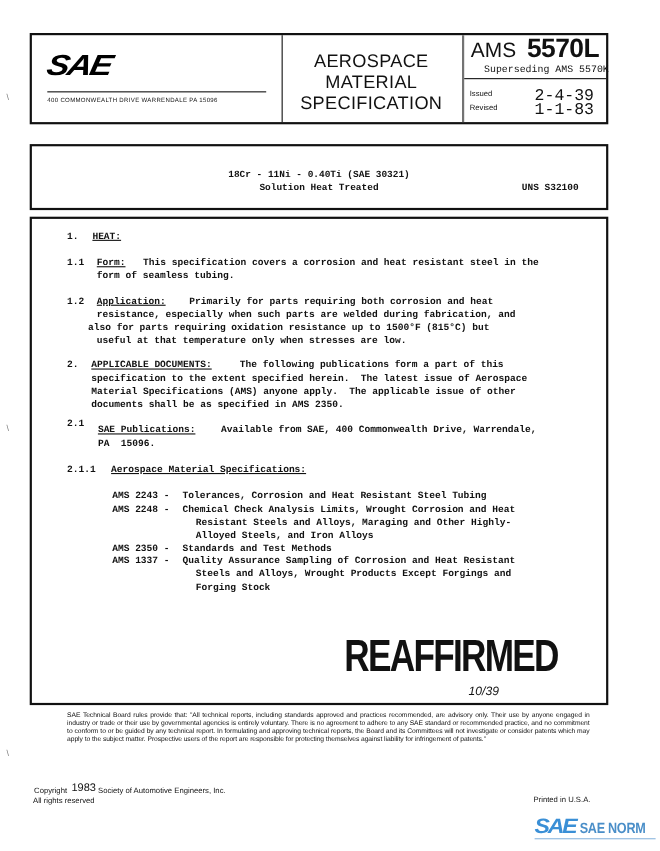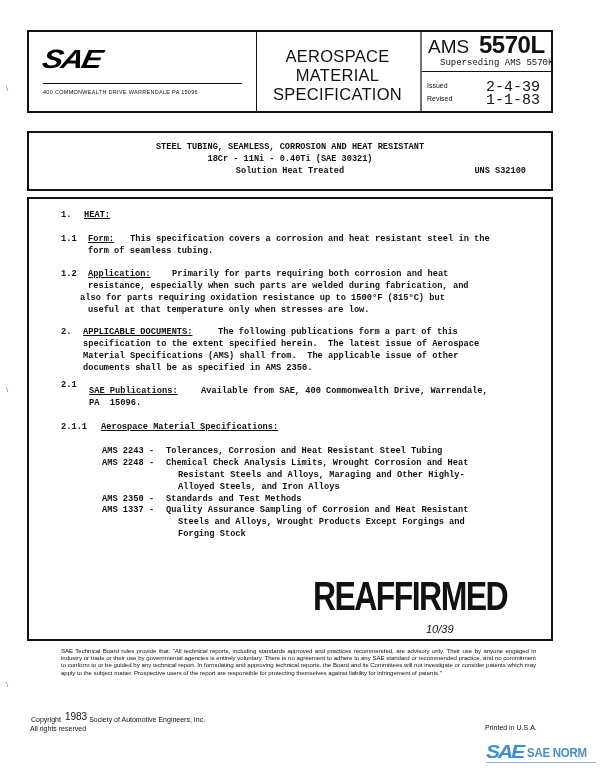--- a/index.html
+++ b/index.html
@@ -68,21 +68,20 @@
     <div class="ams-bot">
       <span class="row-lbl" style="top:10px">Issued</span>
       <span class="row-val" style="top:7px">2-4-39</span>
       <span class="row-lbl" style="top:23px">Revised</span>
       <span class="row-val" style="top:20px">1-1-83</span>
     </div>
   </div>
 </div>
 
 <div class="title-box">
-  <div class="t-line" style="top:9px">STEEL TUBING, SEAMLESS, CORROSION AND HEAT RESISTANT</div>
   <div class="t-line" style="top:21px">18Cr - 11Ni - 0.40Ti (SAE 30321)</div>
   <div class="t-line" style="top:33px">Solution Heat Treated</div>
   <div class="uns">UNS S32100</div>
 </div>
 
 <div class="main-box"></div>
 
 <div class="mono">
 
   <span class="abs" style="left:61px;top:209px">1.</span>
@@ -97,21 +96,21 @@
   <span class="abs u" style="left:88px;top:268px">Application:</span>
   <span class="abs" style="left:172px;top:268px">Primarily for parts requiring both corrosion and heat</span>
   <span class="abs" style="left:88px;top:280px">resistance, especially when such parts are welded during fabrication, and</span>
   <span class="abs" style="left:80px;top:292px">also for parts requiring oxidation resistance up to 1500°F (815°C) but</span>
   <span class="abs" style="left:88px;top:304px">useful at that temperature only when stresses are low.</span>
 
   <span class="abs" style="left:61px;top:326px">2.</span>
   <span class="abs u" style="left:83px;top:326px">APPLICABLE DOCUMENTS:</span>
   <span class="abs" style="left:218px;top:326px">The following publications form a part of this</span>
   <span class="abs" style="left:83px;top:338px">specification to the extent specified herein.  The latest issue of Aerospace</span>
-  <span class="abs" style="left:83px;top:350px">Material Specifications (AMS) shall from.  The applicable issue of other</span>
+  <span class="abs" style="left:83px;top:350px">Material Specifications (AMS) anyone apply.  The applicable issue of other</span>
   <span class="abs" style="left:83px;top:362px">documents shall be as specified in AMS 2350.</span>
 
   <span class="abs" style="left:61px;top:379px">2.1</span>
   <span class="abs u" style="left:89px;top:385px">SAE Publications:</span>
   <span class="abs" style="left:201px;top:385px">Available from SAE, 400 Commonwealth Drive, Warrendale,</span>
   <span class="abs" style="left:89px;top:397px">PA  15096.</span>
 
   <span class="abs" style="left:61px;top:421px">2.1.1</span>
   <span class="abs u" style="left:101px;top:421px">Aerospace Material Specifications:</span>
 

